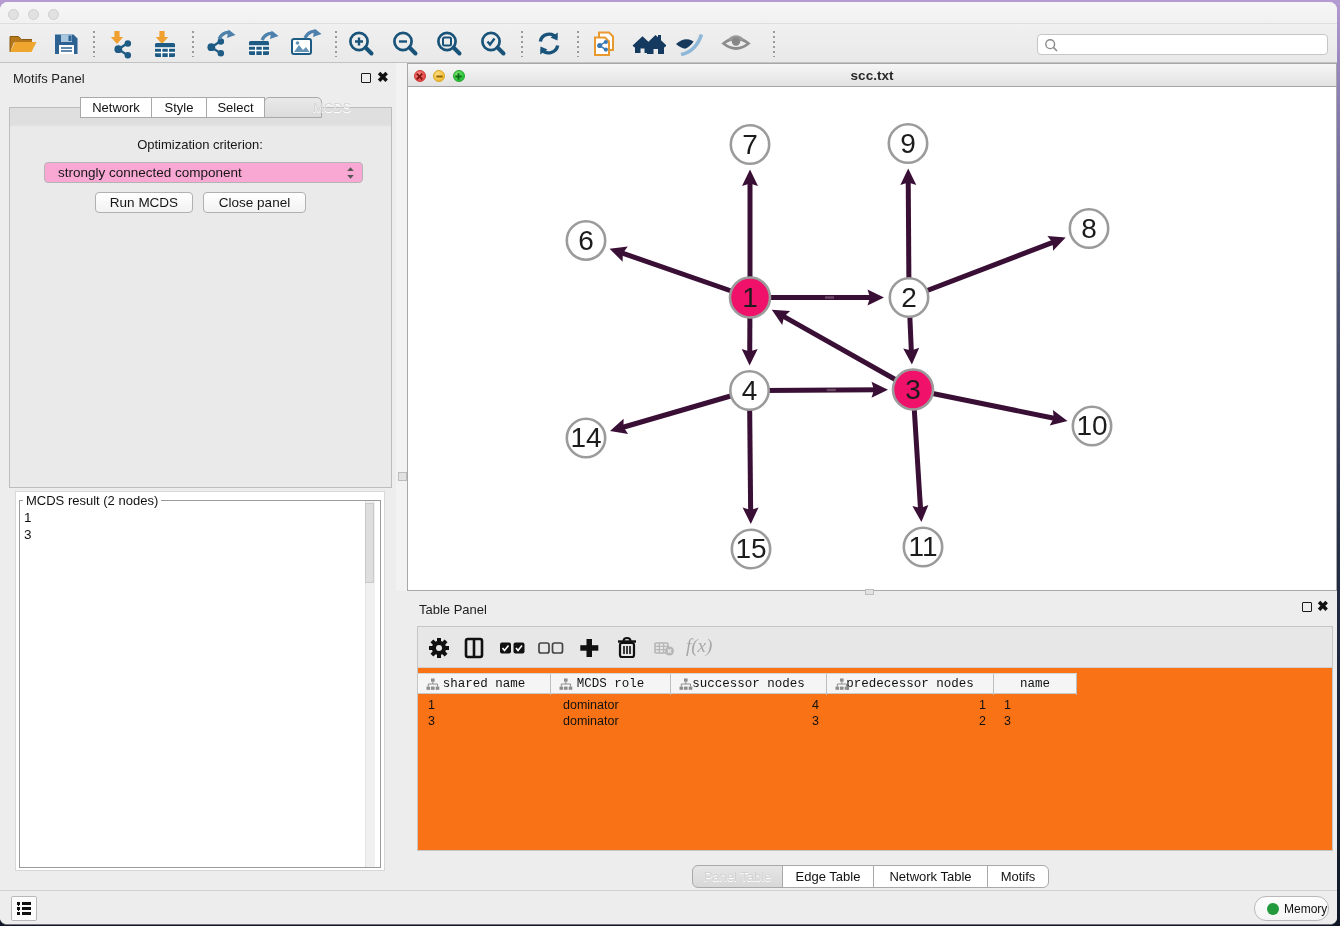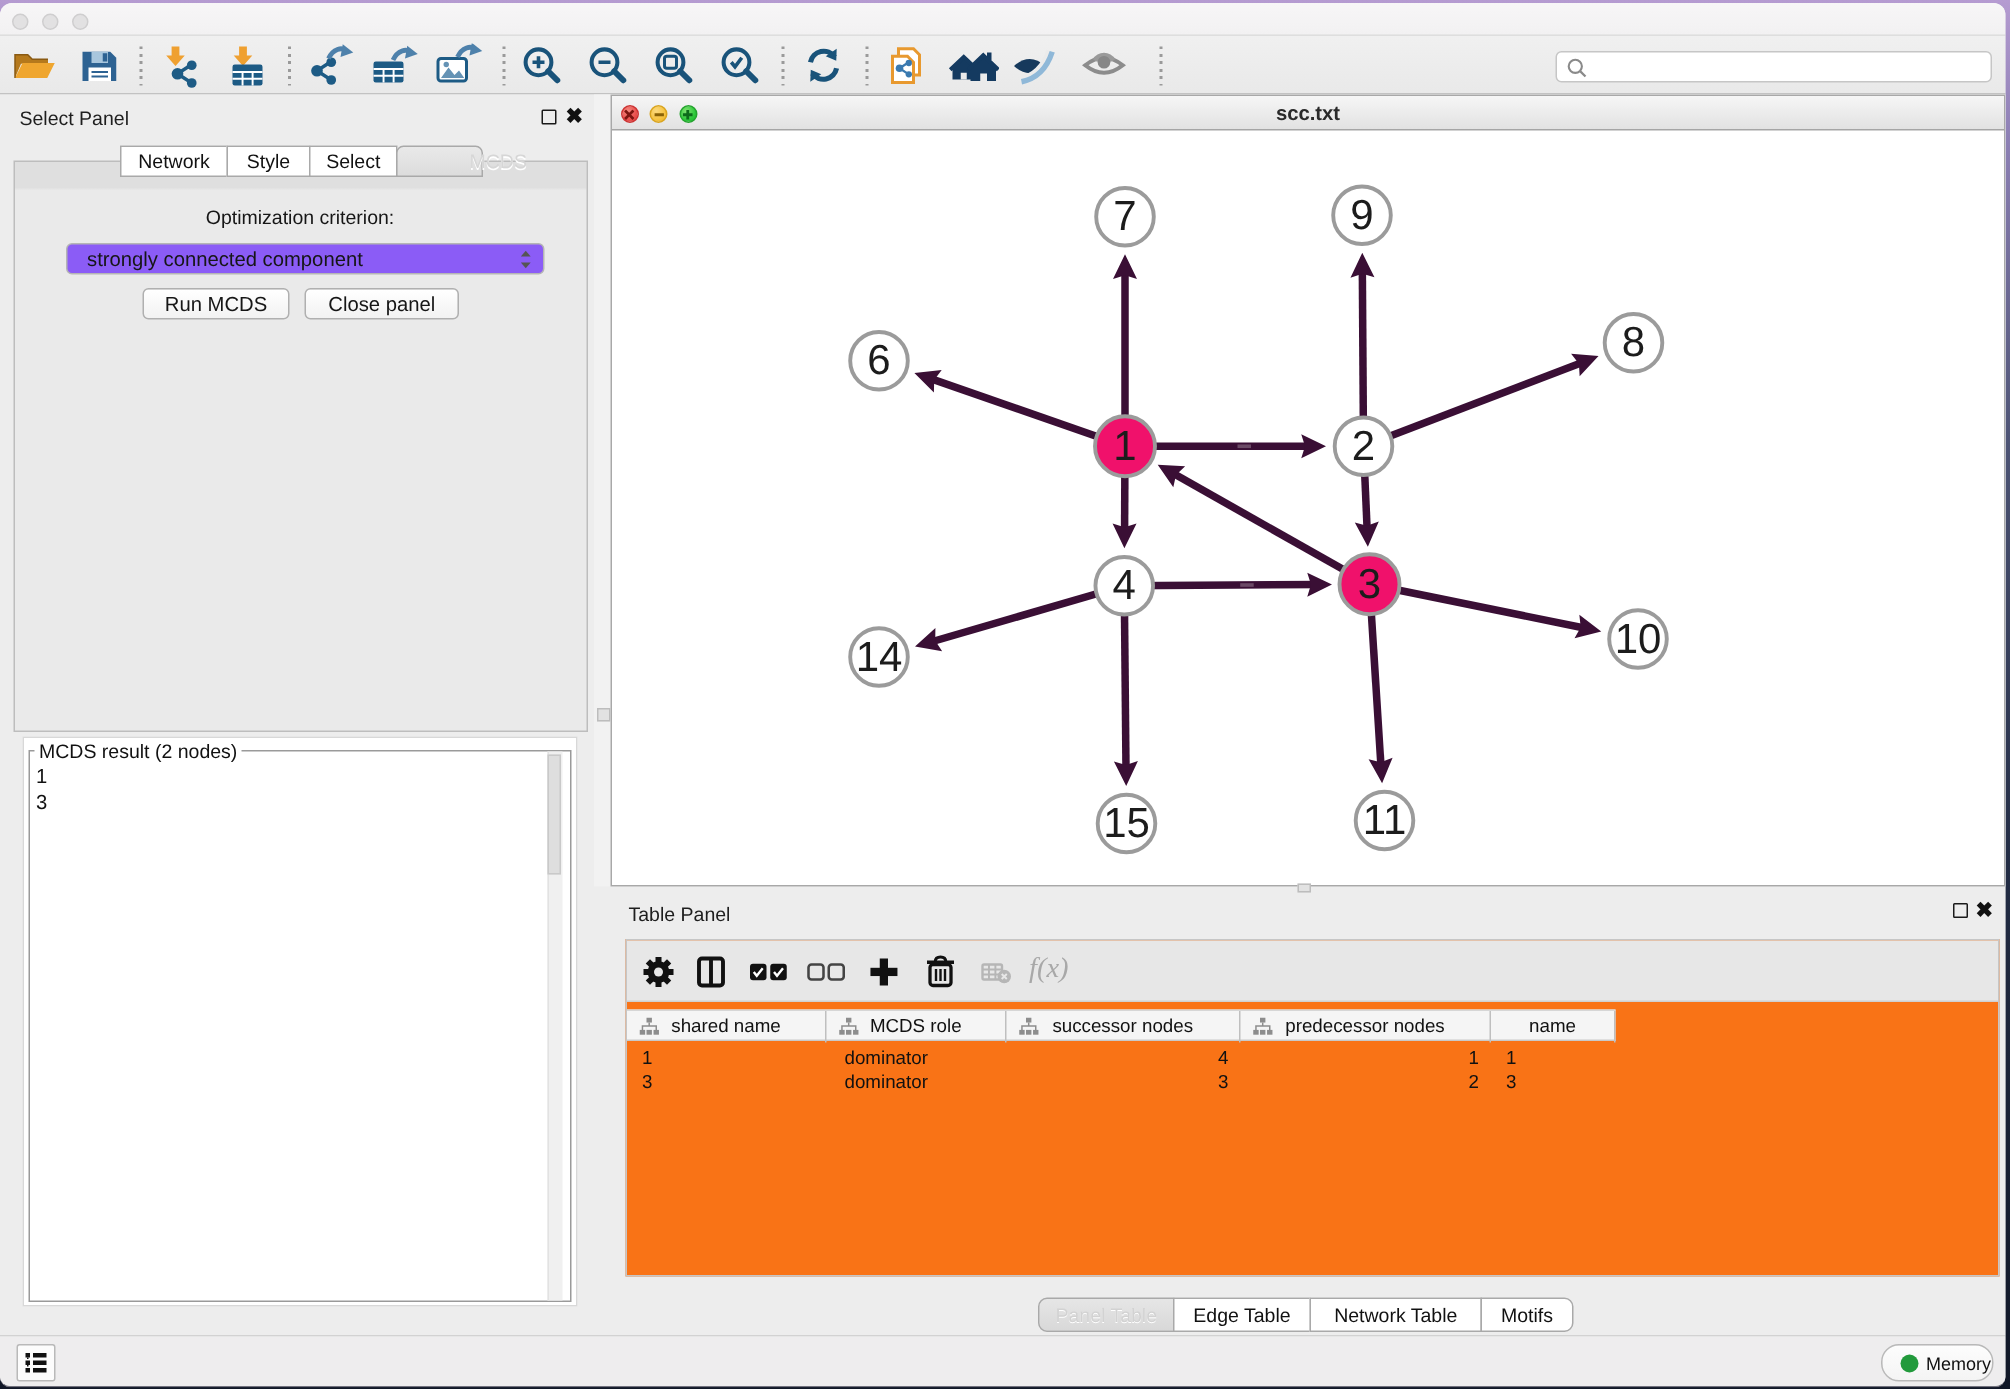--- a/index.html
+++ b/index.html
@@ -30,21 +30,21 @@
   #cp-title{position:absolute;left:13px;top:69px;font-size:13px;color:#1e1e1e;}
   .winbtn-sq{position:absolute;width:10px;height:10px;border:1.4px solid #1a1a1a;box-sizing:border-box;border-radius:1px;}
   .winbtn-x{position:absolute;font-size:14px;font-weight:bold;color:#111;line-height:12px;}
   .tabrow{position:absolute;height:21px;}
   .tab{position:absolute;top:0;height:21px;box-sizing:border-box;background:#fff;border:1px solid #a9a9a9;
        font-size:13px;color:#111;text-align:center;line-height:20px;}
   .tabsel{background:linear-gradient(180deg,#e9e9e9,#dcdcdc);color:#d6d6d6;text-shadow:0 1px 0 #fff;padding-left:48px;}
   #cp-box{position:absolute;left:9px;top:105px;width:383px;height:381px;box-sizing:border-box;
       border:1px solid #bdbdbd;background:linear-gradient(180deg,#dfdfdf 0,#dfdfdf 17px,#eaeaea 19px,#eaeaea 100%);}
   #opt-label{position:absolute;left:0px;top:135px;width:400px;text-align:center;font-size:13px;color:#161616;}
-  #opt-select{position:absolute;left:44px;top:160px;width:319px;height:21px;background:#8b5cf6;
+  #opt-select{position:absolute;left:44px;top:160px;width:319px;height:21px;background:#f9a8d4;
       border:1px solid #b5b5b5;border-radius:4px;box-sizing:border-box;}
   #opt-select .txt{position:absolute;left:13px;top:2px;font-size:13.5px;color:#161616;}
   .btn{position:absolute;height:21px;background:linear-gradient(180deg,#ffffff,#f2f2f2);border:1px solid #b0b0b0;
       border-radius:4px;box-sizing:border-box;font-size:13.5px;color:#161616;text-align:center;line-height:19px;}
   #res-white{position:absolute;left:15px;top:489px;width:370px;height:380px;background:#fff;border:1px solid #d8d8d8;box-sizing:border-box;}
   #res-fs{position:absolute;left:19px;top:498px;width:362px;height:368px;border:1px solid #9a9a9a;box-sizing:border-box;}
   #res-lbl{position:absolute;left:23px;top:491px;background:#fff;padding:0 3px;font-size:13px;color:#111;}
   #res-txt{position:absolute;left:24px;top:507px;font-size:13.5px;color:#111;line-height:17px;}
   #res-sb{position:absolute;left:365px;top:499px;width:9px;height:366px;background:#f0f0f0;border-left:1px solid #e2e2e2;}
   #res-thumb{position:absolute;left:365px;top:501px;width:9px;height:80px;background:#dedede;border:1px solid #c9c9c9;box-sizing:border-box;}
@@ -58,21 +58,21 @@
       background:linear-gradient(180deg,#f6f6f6,#e2e2e2);border-bottom:1px solid #a5a5a5;box-sizing:border-box;}
   #net-hdr .t{position:absolute;left:0;right:0;top:4px;text-align:center;font-size:13.5px;font-weight:bold;color:#2a2a2a;}
   .mtl{position:absolute;top:6px;width:12px;height:12px;border-radius:50%;box-sizing:border-box;}
   .graph{position:absolute;left:0;top:23px;}
   
   #tp-title{position:absolute;left:419px;top:600px;font-size:13px;color:#1e1e1e;}
   #tp-box{position:absolute;left:417px;top:624px;width:916px;height:225px;box-sizing:border-box;
       border:1px solid #c6c6c6;background:#f97316;}
   #tp-tools{position:absolute;left:0;top:0;width:100%;height:41px;background:#e7e7e7;border-bottom:1px solid #d0d0d0;box-sizing:border-box;}
   #tp-hdr{position:absolute;left:0;top:46px;width:659px;height:21px;background:#f5f5f5;
-      border-top:1px solid #d6d6d6;border-bottom:1px solid #c9c9c9;box-sizing:border-box;}
+      border-top:1px solid #d6d6d6;border-bottom:1px solid #c9c9c9;box-sizing:border-box;font-family:Liberation Mono, monospace;}
   .th{position:absolute;top:0;height:21px;border-right:1px solid #bfbfbf;box-sizing:border-box;
       font-size:12.5px;color:#111;text-align:center;line-height:21px;}
   .trow{position:absolute;font-size:12.5px;color:#111;height:16px;line-height:16px;}
   
   .btab{position:absolute;top:863px;height:23px;background:#fff;border:1px solid #a9a9a9;box-sizing:border-box;
       font-size:13px;color:#111;text-align:center;line-height:21px;}
   
   #statussep{position:absolute;left:0;top:888px;width:1337px;height:1px;background:#d2d2d2;}
   #status{position:absolute;left:0;top:889px;width:1337px;height:33px;background:#eeedee;}
   #listbtn{position:absolute;left:11px;top:894px;width:26px;height:25px;background:#fcfcfc;
@@ -195,21 +195,21 @@
       <div id="search">
         <svg style="position:absolute;left:6px;top:3px;" width="15" height="15" viewBox="0 0 15 15">
           <circle cx="6.2" cy="6.2" r="4.4" fill="none" stroke="#8a8a8a" stroke-width="1.4"></circle>
           <path d="M9.4 9.4 L13 13" stroke="#8a8a8a" stroke-width="1.5"></path>
         </svg>
       </div>
     </div>
   <div id="mainbg"></div>
     <div id="vstrip"></div>
 
-  <div id="cp-title">Select Panel</div>
+  <div id="cp-title">Motifs Panel</div>
   <div class="winbtn-sq" style="left:361px;top:71px;"></div>
   <div class="winbtn-x" style="left:377px;top:69px;">✖</div>
   <div id="cp-box"></div>
   <div class="tabrow" style="left:80px;top:95px;">
     <div class="tab" style="left:0;width:72px;">Network</div>
     <div class="tab" style="left:71px;width:56px;">Style</div>
     <div class="tab" style="left:126px;width:59px;">Select</div>
     <div class="tab tabsel" style="left:184px;width:58px;border-radius:5px 5px 0 0;">MCDS</div>
   </div>
   <div id="opt-label">Optimization criterion:</div>

